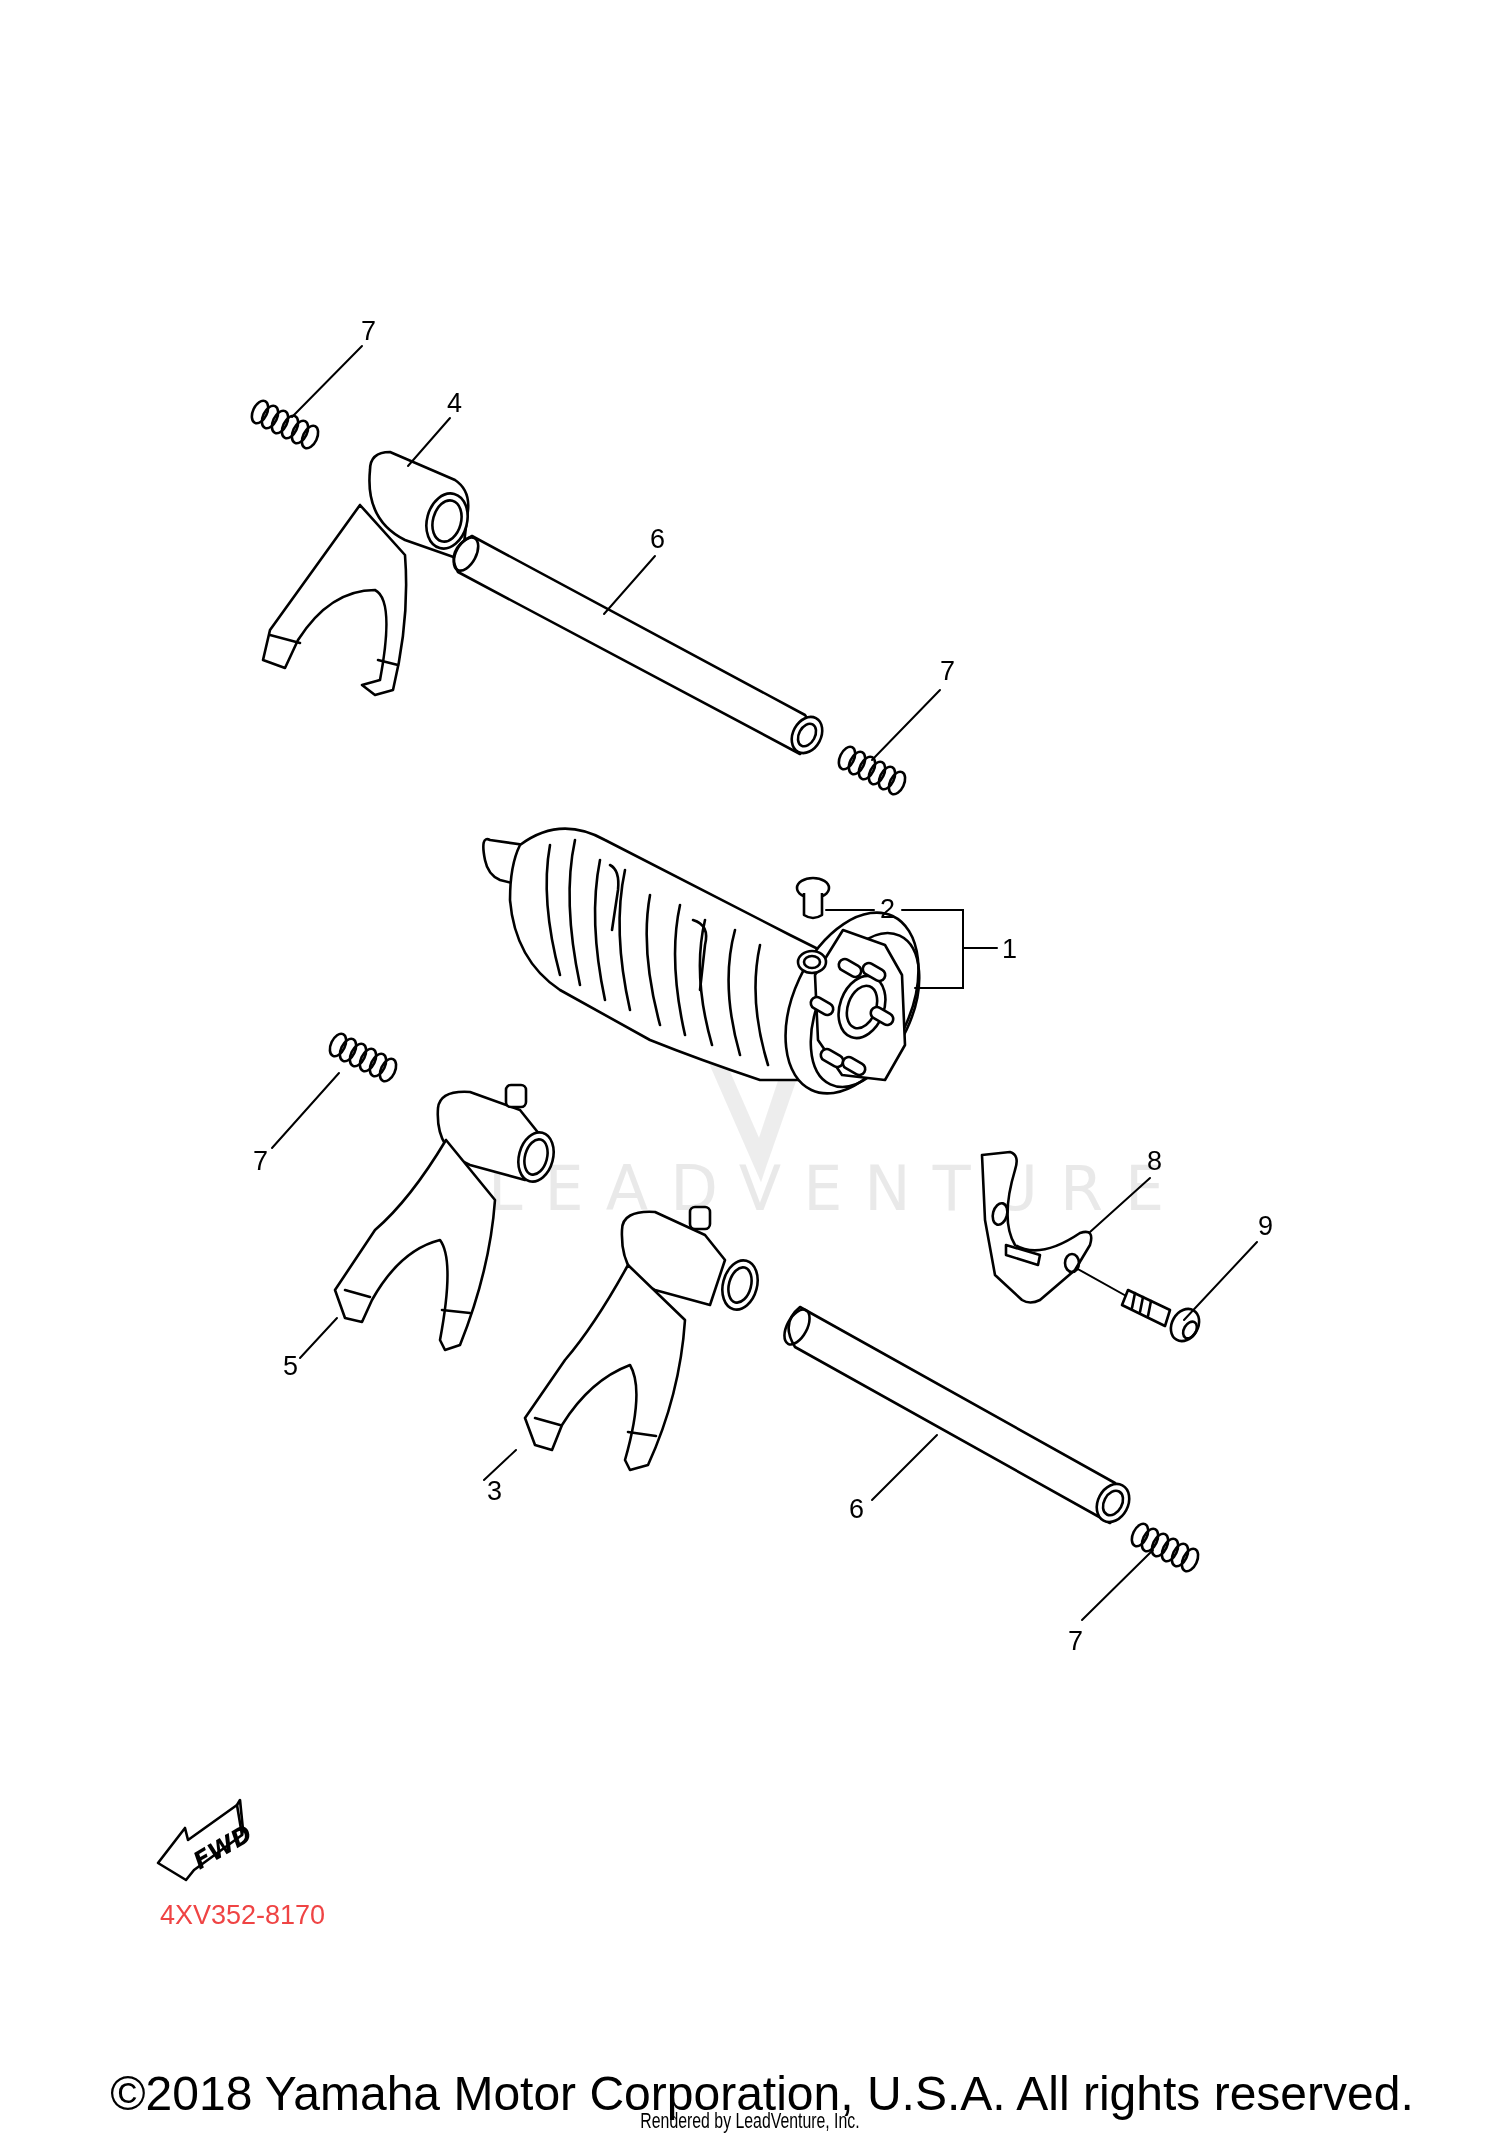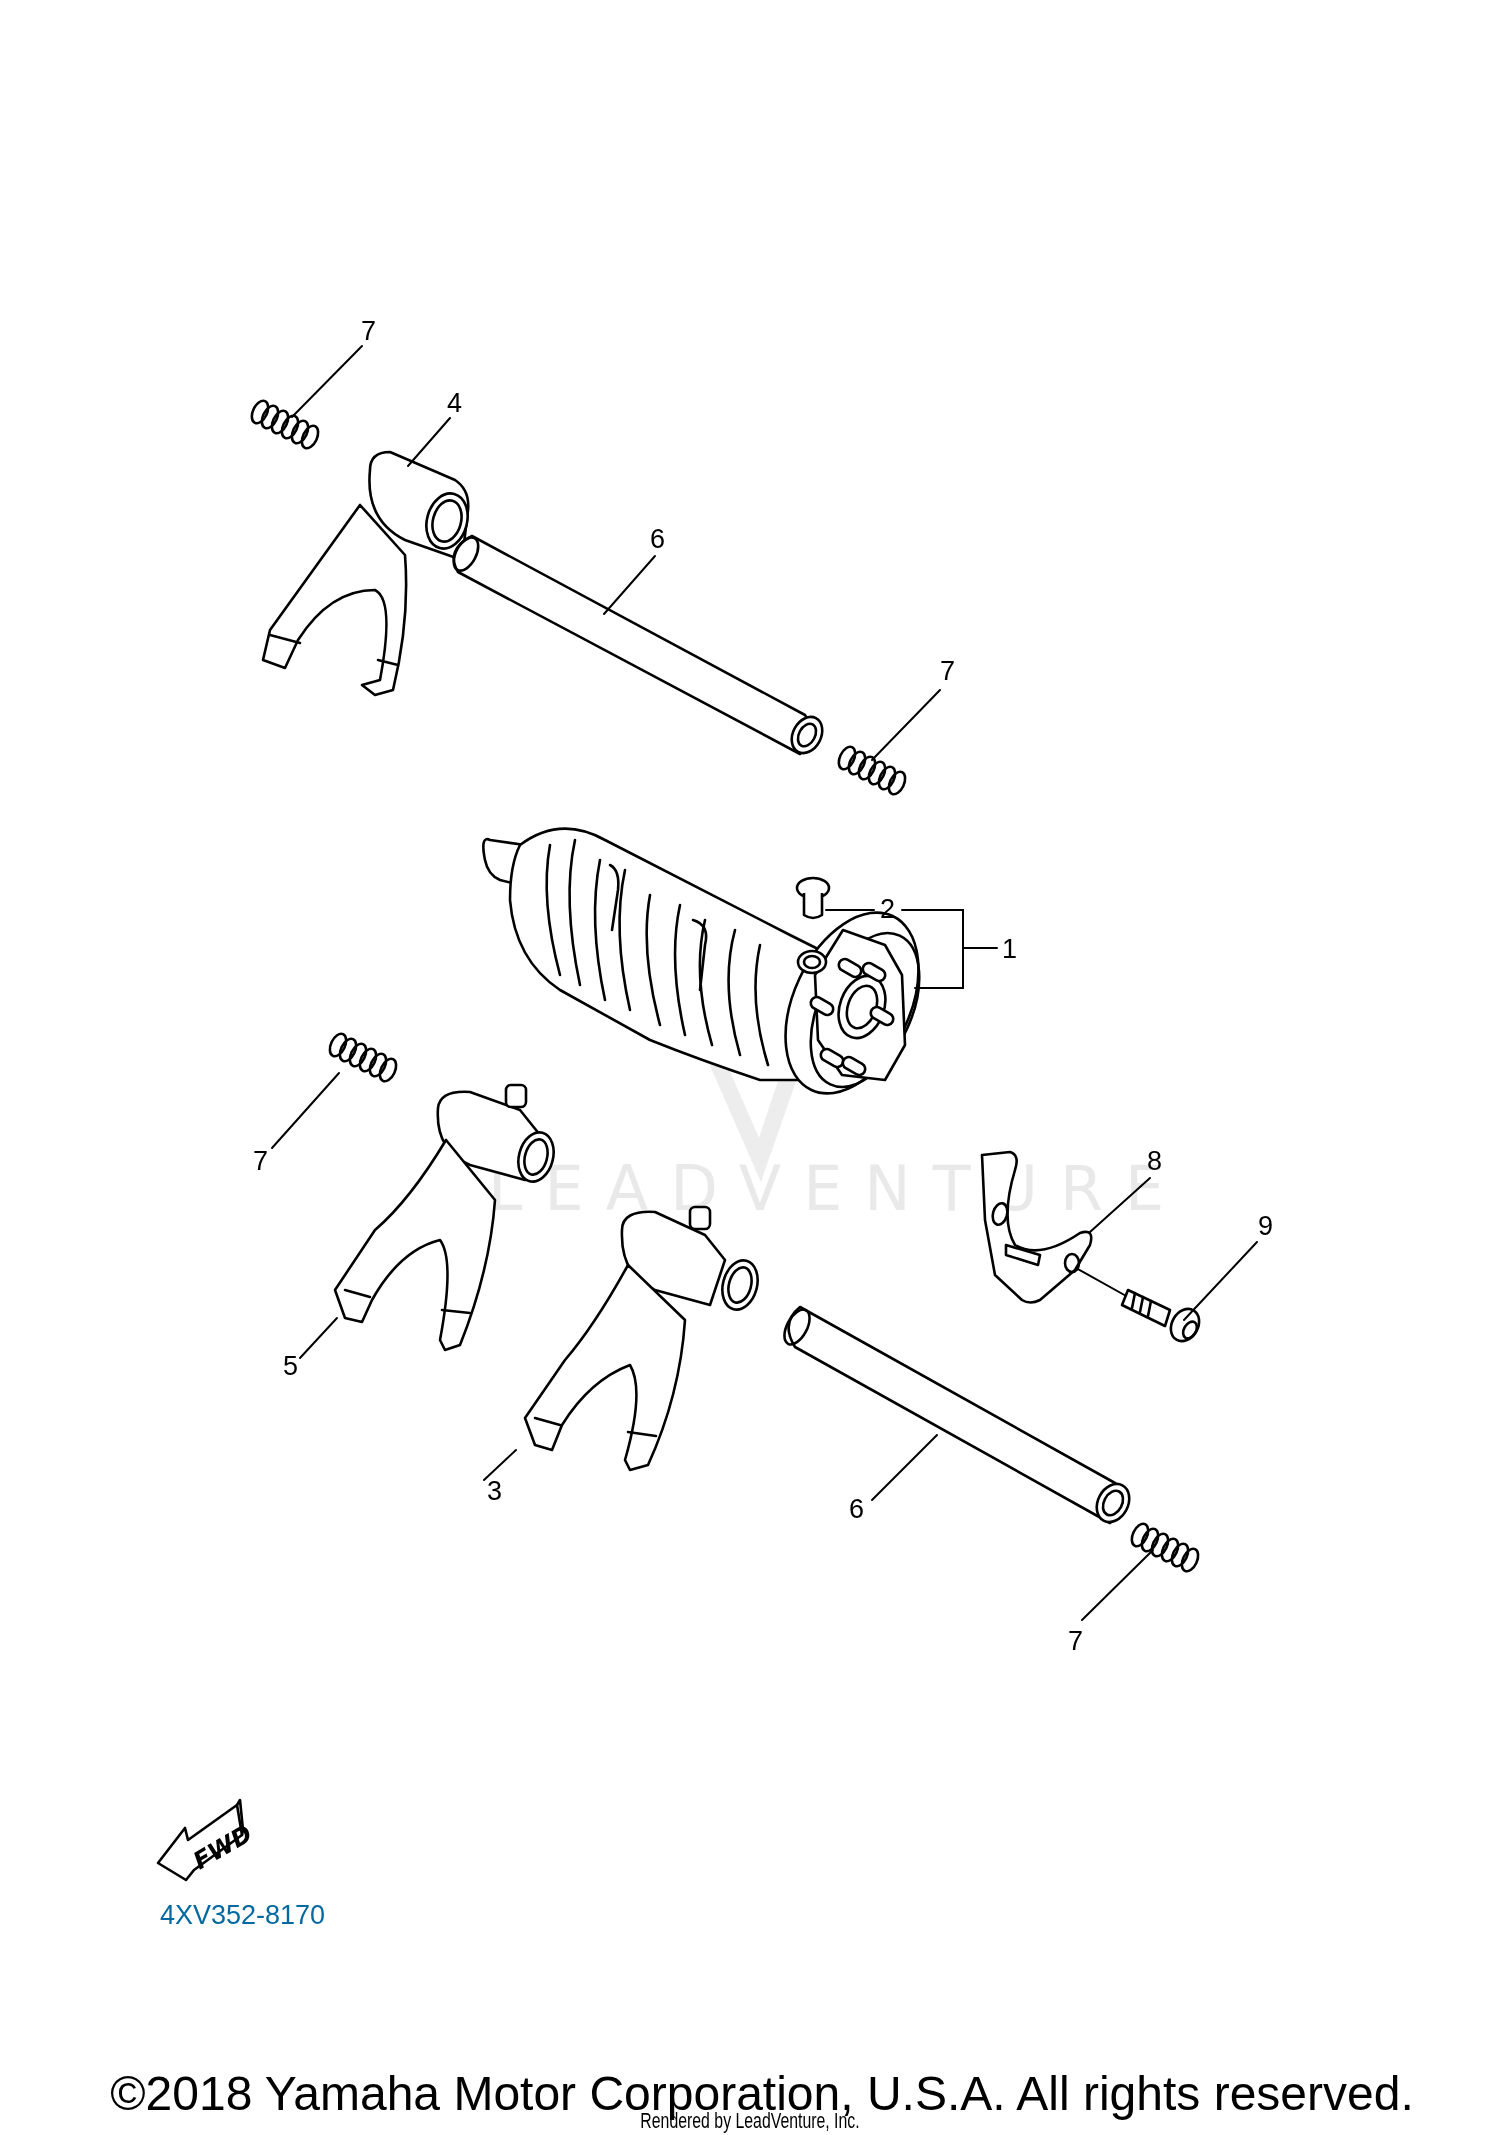--- a/index.html
+++ b/index.html
@@ -5,21 +5,21 @@
   html, body { margin:0; padding:0; background:#ffffff; }
   body { width:1500px; height:2135px; position:relative; overflow:hidden; font-family:"Liberation Sans", sans-serif; }
   #diagram { position:absolute; left:0; top:0; width:1500px; height:2135px; }
   .ln { fill:none; stroke:#000; stroke-width:2.6; stroke-linecap:round; stroke-linejoin:round; }
   .thin { fill:none; stroke:#000; stroke-width:2; stroke-linecap:round; }
   .part { fill:#fff; stroke:#000; stroke-width:2.6; stroke-linejoin:round; }
   .callout-num { font-family:"Liberation Sans", sans-serif; font-size:27px; fill:#000; }
   .wm { font-family:"DejaVu Sans", sans-serif; font-size:62px; letter-spacing:22px; fill:#d8d8d8; opacity:0.55; }
   .wm-mark { fill:none; stroke:#d8d8d8; stroke-width:16; opacity:0.45; }
   .fwd-text { font-family:"DejaVu Sans", sans-serif; font-weight:bold; font-style:italic; font-size:24px; fill:#000; }
-  .partno { position:absolute; left:160px; top:1900px; font-size:27px; color:#0369a1; }
+  .partno { position:absolute; left:160px; top:1900px; font-size:27px; color:#ef4444; }
   .copyright { position:absolute; left:12px; width:1500px; top:2070px; text-align:center; font-size:48px; color:#000; line-height:1; }
   .rendered { position:absolute; left:0; width:1500px; top:2110px; text-align:center; font-size:22px; color:#000; transform:scaleX(0.72); transform-origin:center; line-height:1; }
 </style>
 </head>
 <body>
 
 <svg id="diagram" viewBox="0 0 1500 2135" xmlns="http://www.w3.org/2000/svg">
 
   <g>
     <path class="wm-mark" d="M690 1000 L760 1160 L800 1040 M760 1160 L830 960"></path>

